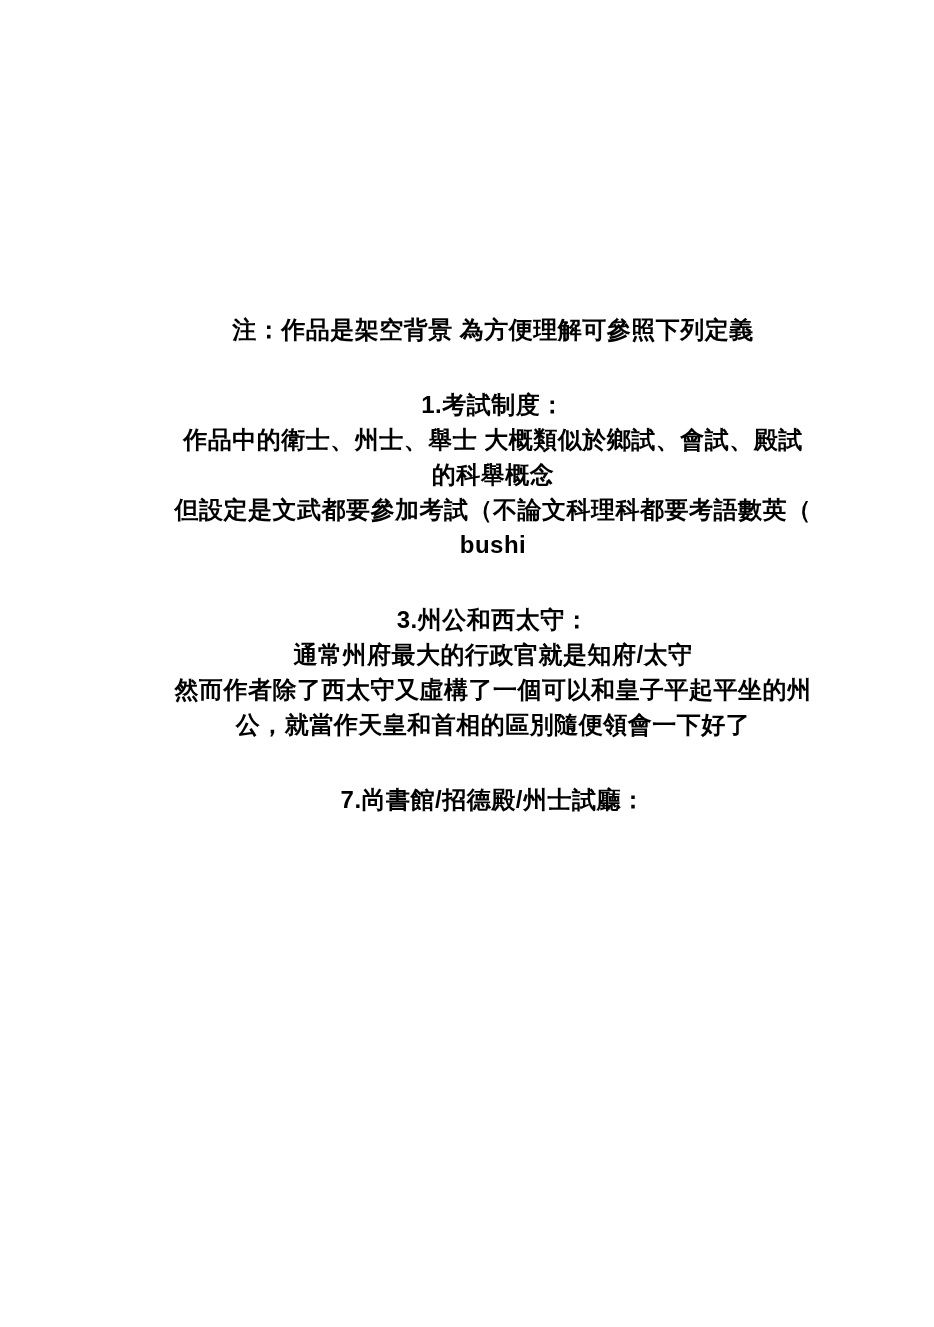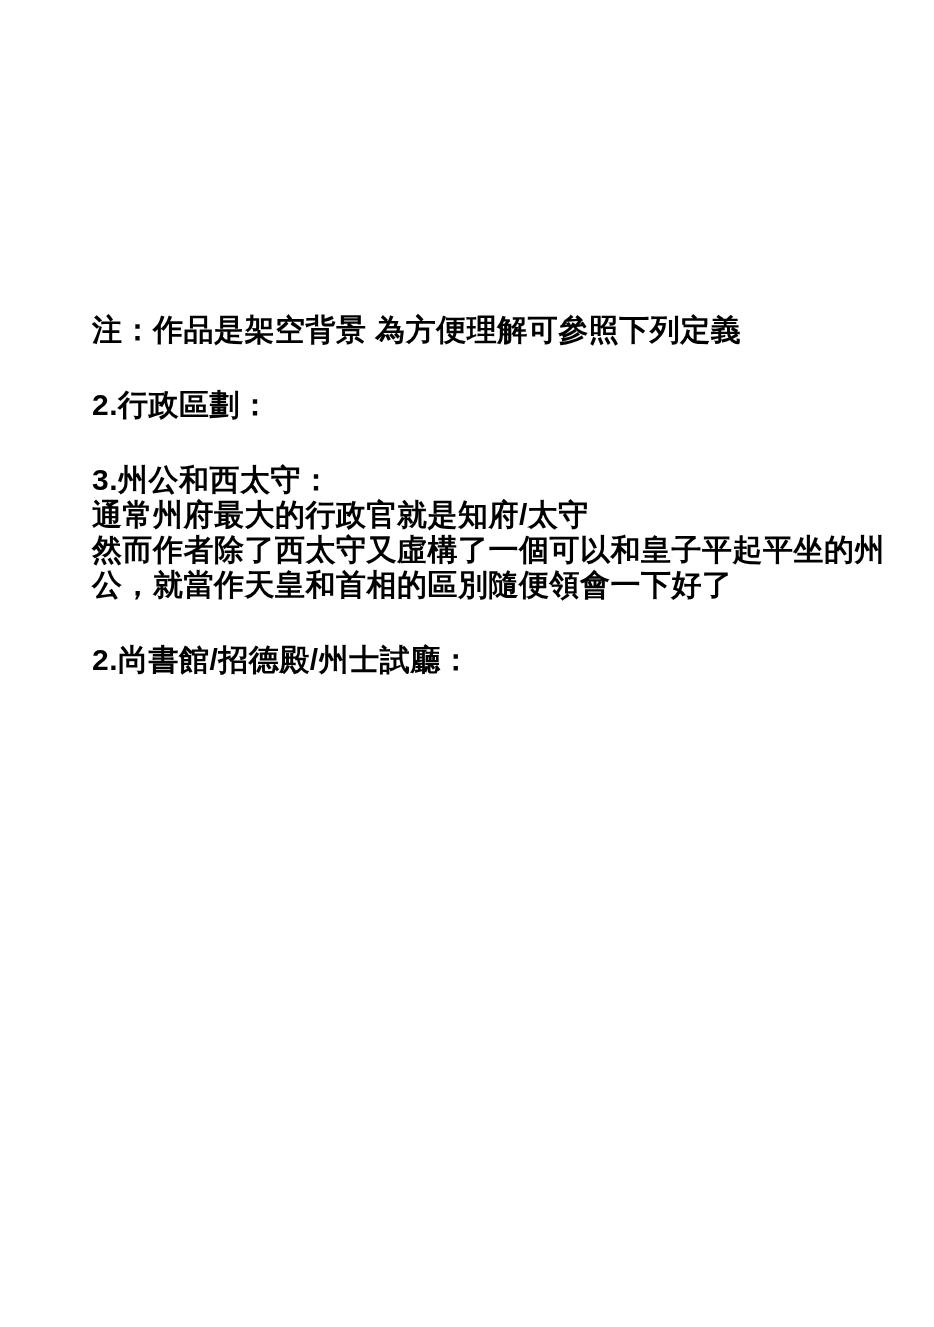--- a/index.html
+++ b/index.html
@@ -16,54 +16,61 @@
   .page {
     position: relative;
     width: 934px;
     height: 1327px;
     background: #ffffff;
     box-sizing: border-box;
     padding: 312px 40px 0 92px;
     color: #000000;
   }
   .text-line {
-    font-size: 30px;
+    font-size: 24px;
     line-height: 35px;
     font-weight: bold;
     white-space: nowrap;
     letter-spacing: 0.5px;
+    text-align: center;
   }
   .note-block {
     margin-bottom: 40px;
   }
   .section {
     margin-bottom: 40px;
   }
   .section:last-child {
     margin-bottom: 0;
   }
 </style>
 </head>
 <body>
 
 <div class="page">
 
   <div class="note-block">
     <div class="text-line">注：作品是架空背景 為方便理解可參照下列定義</div>
   </div>
 
+  <div class="section">
+    <div class="text-line">1.考試制度：</div>
+    <div class="text-line">作品中的衛士、州士、舉士 大概類似於鄉試、會試、殿試</div>
+    <div class="text-line">的科舉概念</div>
+    <div class="text-line">但設定是文武都要參加考試（不論文科理科都要考語數英（</div>
+    <div class="text-line">bushi</div>
+  </div>
 
   <div class="section">
-    <div class="text-line">2.行政區劃：</div>
   </div>
 
   <div class="section">
     <div class="text-line">3.州公和西太守：</div>
     <div class="text-line">通常州府最大的行政官就是知府/太守</div>
     <div class="text-line">然而作者除了西太守又虛構了一個可以和皇子平起平坐的州</div>
     <div class="text-line">公，就當作天皇和首相的區別隨便領會一下好了</div>
   </div>
 
   <div class="section">
-    <div class="text-line">2.尚書館/招德殿/州士試廳：</div>
+    <div class="text-line">7.尚書館/招德殿/州士試廳：</div>
   </div>
 
 </div>
 
 </body></html>

